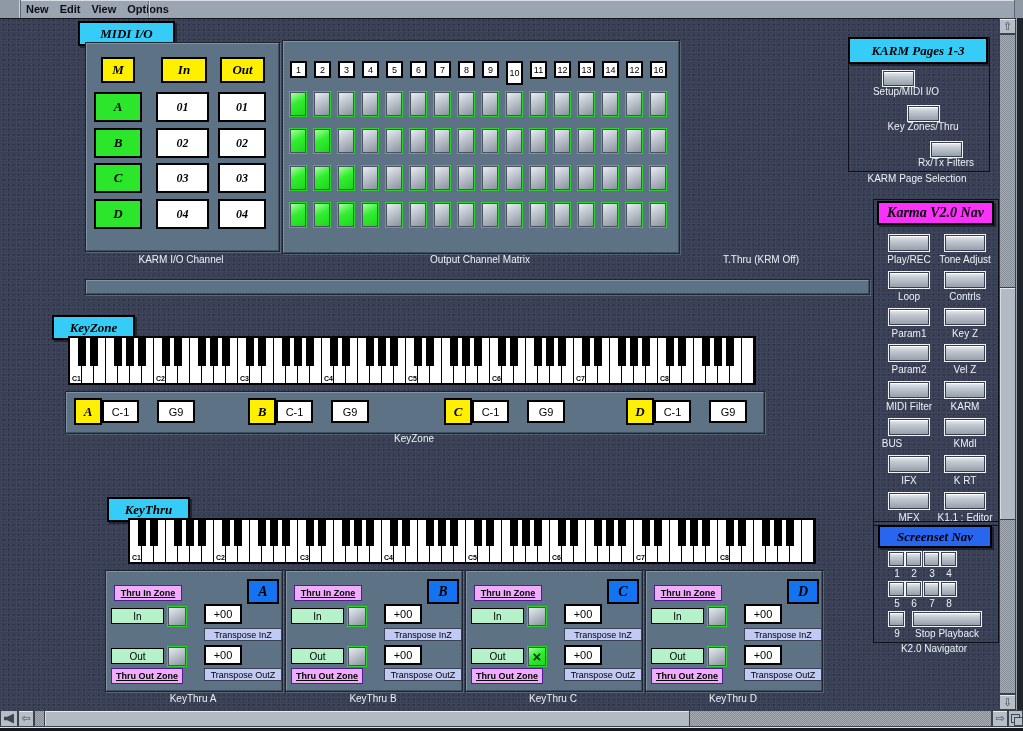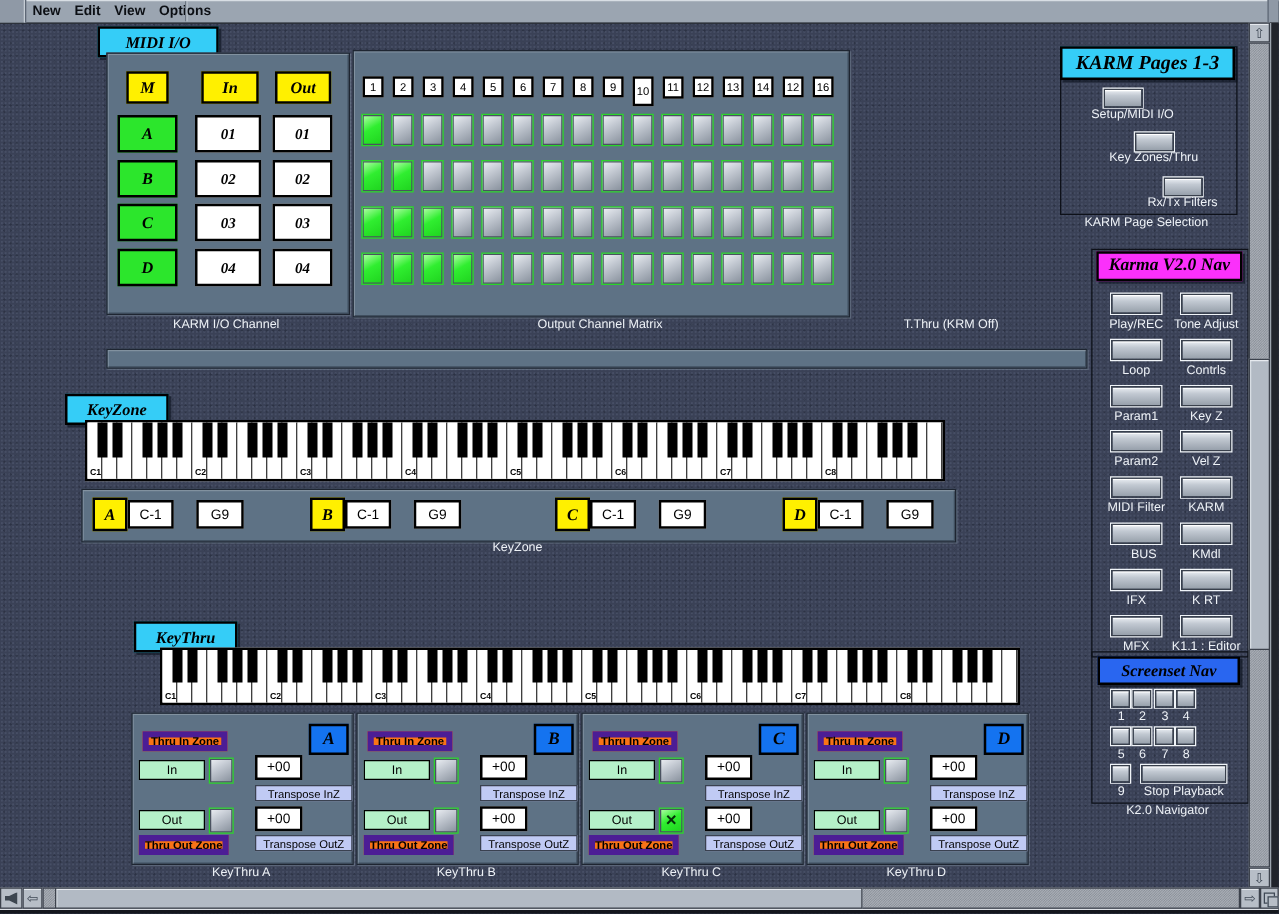--- a/index.html
+++ b/index.html
@@ -45,22 +45,22 @@
   .hdrbox{position:absolute;border:2px solid #000;display:flex;align-items:center;justify-content:center;
           color:#000;font:italic bold 14px "Liberation Serif",serif;box-sizing:border-box;box-shadow:2px 2px 0 rgba(10,16,28,.6);}
   .outline-panel{position:absolute;border:1px solid #0d1018;}
   
   .kbd{position:absolute;background:#fff;border:2px solid #000;box-sizing:content-box;}
   .kbd-inner{position:relative;width:100%;height:100%;}
   .wkey{position:absolute;top:0;height:100%;width:12px;border-right:1px solid #000;background:#fff;box-sizing:border-box;}
   .bkey{position:absolute;top:0;height:62%;width:8px;background:#000;}
   .okt{position:absolute;bottom:1px;font:bold 7px "Liberation Sans",sans-serif;color:#000;letter-spacing:0;}
   
-  .greenlabel{position:absolute;background:#f97316;border:5px solid #4c1d95;box-sizing:border-box;color:#000;
-              font:bold 9px "Liberation Sans",sans-serif;display:flex;align-items:center;justify-content:center;}
+  .greenlabel{position:absolute;background:#f0abfc;border:1px solid #4c1d95;box-sizing:border-box;color:#000;
+              font:bold 9px "Liberation Sans",sans-serif;display:flex;align-items:center;justify-content:center;text-decoration:underline;}
   .ltgreen{position:absolute;background:#b5f1c9;border:1px solid #000;box-sizing:border-box;color:#000;
            font:10px "Liberation Sans",sans-serif;display:flex;align-items:center;justify-content:center;}
   .lav{position:absolute;background:#c0caf4;border:1px solid #3a4150;box-sizing:border-box;color:#000;
        font:9px "Liberation Sans",sans-serif;display:flex;align-items:center;justify-content:center;white-space:nowrap;}
   
   .sbtn{position:absolute;box-sizing:border-box;background:#b7bec7;border:1px solid #3c424c;
         display:flex;align-items:center;justify-content:center;color:#3f4855;font:11px "DejaVu Sans",sans-serif;
         box-shadow:inset 0 1px 0 #e6eaef;}
   .strack{position:absolute;background:#a9aeb6;
           background-image:linear-gradient(45deg,#868c95 25%,transparent 25%,transparent 75%,#868c95 75%),
@@ -194,21 +194,21 @@
       <div class="tgl" style="left: 294px; top: 161px; width: 18px; height: 26px;"></div>
       <div class="tgl" style="left: 318px; top: 161px; width: 18px; height: 26px;"></div>
       <div class="tgl" style="left: 342px; top: 161px; width: 18px; height: 26px;"></div>
       <div class="tgl" style="left: 366px; top: 161px; width: 18px; height: 26px;"></div>
     </div>
   <div class="caption" style="left:480px;top:254px;">Output Channel Matrix</div>
 
   <div class="caption" style="left:761px;top:254px;">T.Thru (KRM Off)</div>
 
   <div class="outline-panel" id="karm-pages-panel" style="left:848px;top:37px;width:140px;height:133px;">
-    <div class="hdrbox" style="left:-1px;top:-1px;width:140px;height:27px;background:#35cdf7;font-size:16px;">KARM Pages 1-3</div>
+    <div class="hdrbox" style="left:-1px;top:-1px;width:140px;height:27px;background:#35cdf7;font-size:13px;">KARM Pages 1-3</div>
   <div class="navbtn" style="left: 34px; top: 33px; width: 31px; height: 15px;"></div>
       <div class="navlabel" style="left: 57px; top: 48px;">Setup/MIDI I/O</div>
       <div class="navbtn" style="left: 59px; top: 68px; width: 31px; height: 15px;"></div>
       <div class="navlabel" style="left: 74px; top: 83px;">Key Zones/Thru</div>
       <div class="navbtn" style="left: 82px; top: 104px; width: 31px; height: 15px;"></div>
       <div class="navlabel" style="left: 97px; top: 119px;">Rx/Tx Filters</div>
     </div>
   <div class="caption" style="left:917px;top:173px;">KARM Page Selection</div>
 
   <div class="outline-panel" id="karma-nav-panel" style="left:873px;top:199px;width:124px;height:325px;">
@@ -227,21 +227,21 @@
       <div class="navlabel" style="left: 91px; top: 128px;">Key Z</div>
       <div class="navbtn" style="left: 15px; top: 145px; width: 40px; height: 16px;"></div>
       <div class="navlabel" style="left: 35px; top: 164px;">Param2</div>
       <div class="navbtn" style="left: 71px; top: 145px; width: 40px; height: 16px;"></div>
       <div class="navlabel" style="left: 91px; top: 164px;">Vel Z</div>
       <div class="navbtn" style="left: 15px; top: 182px; width: 40px; height: 16px;"></div>
       <div class="navlabel" style="left: 35px; top: 201px;">MIDI Filter</div>
       <div class="navbtn" style="left: 71px; top: 182px; width: 40px; height: 16px;"></div>
       <div class="navlabel" style="left: 91px; top: 201px;">KARM</div>
       <div class="navbtn" style="left: 15px; top: 219px; width: 40px; height: 16px;"></div>
-      <div class="navlabel" style="left: 41px; top: 238px;">BUS</div>
+      <div class="navlabel" style="left: 18px; top: 238px;">BUS</div>
       <div class="navbtn" style="left: 71px; top: 219px; width: 40px; height: 16px;"></div>
       <div class="navlabel" style="left: 91px; top: 238px;">KMdl</div>
       <div class="navbtn" style="left: 15px; top: 256px; width: 40px; height: 16px;"></div>
       <div class="navlabel" style="left: 35px; top: 275px;">IFX</div>
       <div class="navbtn" style="left: 71px; top: 256px; width: 40px; height: 16px;"></div>
       <div class="navlabel" style="left: 91px; top: 275px;">K RT</div>
       <div class="navbtn" style="left: 15px; top: 293px; width: 40px; height: 16px;"></div>
       <div class="navlabel" style="left: 35px; top: 312px;">MFX</div>
       <div class="navbtn" style="left: 71px; top: 293px; width: 40px; height: 16px;"></div>
       <div class="navlabel" style="left: 91px; top: 312px;">K1.1 : Editor</div>

